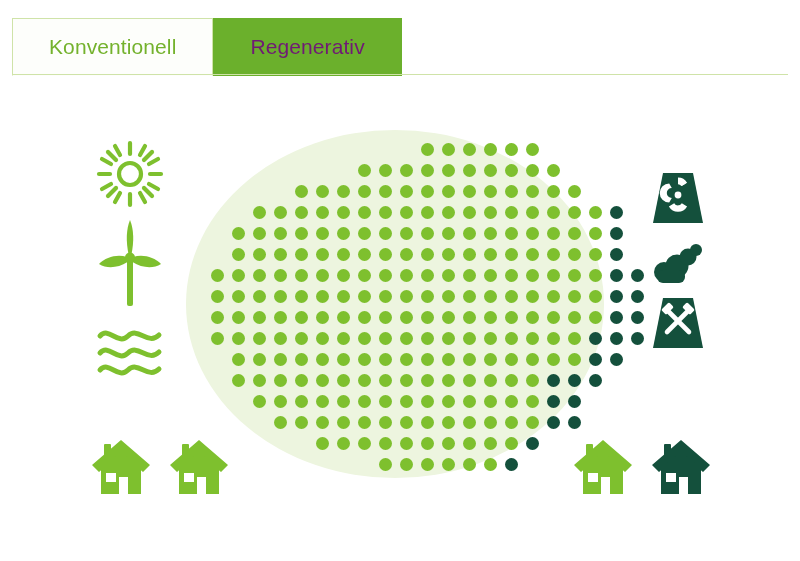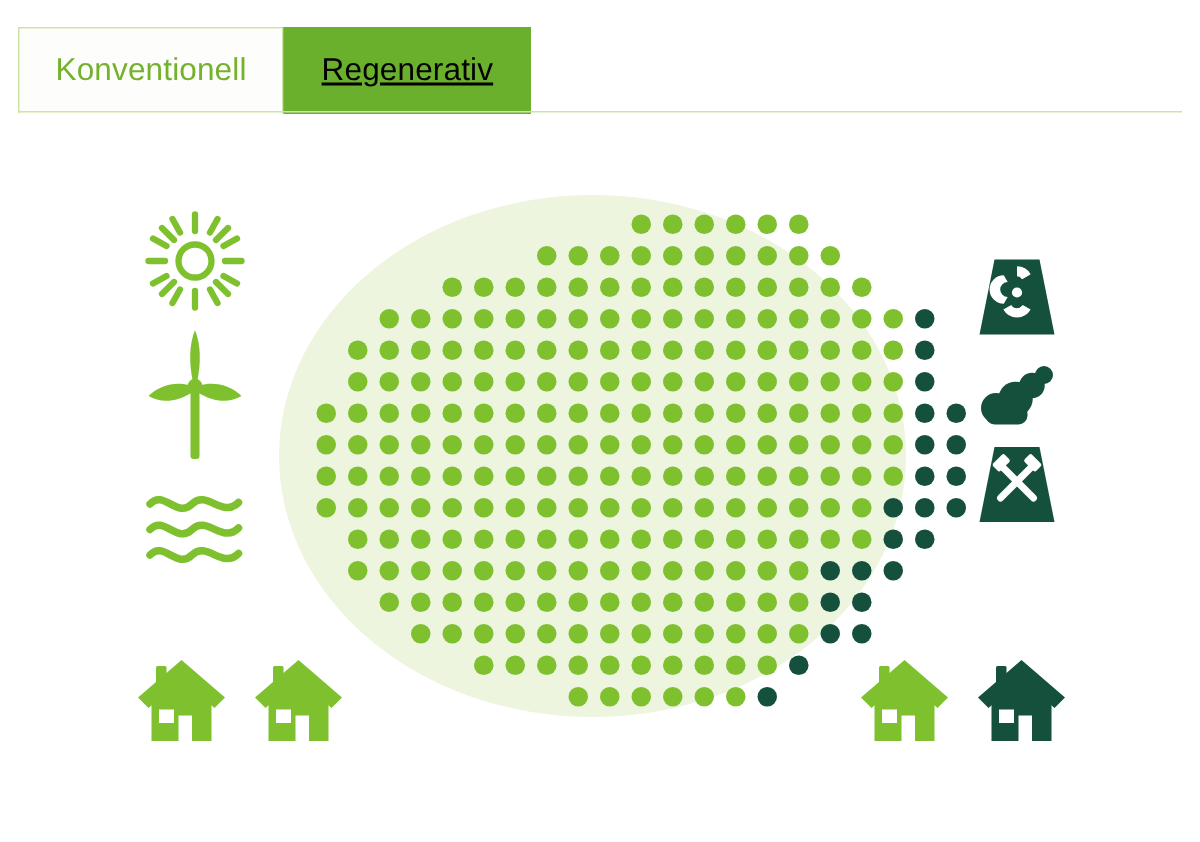--- a/index.html
+++ b/index.html
@@ -27,37 +27,36 @@
     left: 12px; top: 16px;
     display: flex;
     align-items: flex-end;
     height: 60px;
   }
   .tab {
     height: 58px;
     display: flex;
     align-items: center;
     justify-content: center;
-    padding: 0 24px;
+    padding: 0 36px;
     font-size: 21px;
     letter-spacing: .1px;
     cursor: pointer;
     white-space: nowrap;
   }
   .tab.inactive {
     background: #fdfefb;
     border: 1px solid #cfe3a8;
     border-bottom: 1px solid #fdfefb;
     color: #74b22d;
   }
   .tab.active {
     background: #6bb02c;
     border: 1px solid #6bb02c;
-    color: #000000;
-    text-decoration: underline;
+    color: #701a75;
   }
   #tabrule {
     position: absolute;
     left: 12px; top: 74px;
     width: 776px; height: 1px;
     background: #cfe3a8;
   }
 
   
   #figure {

